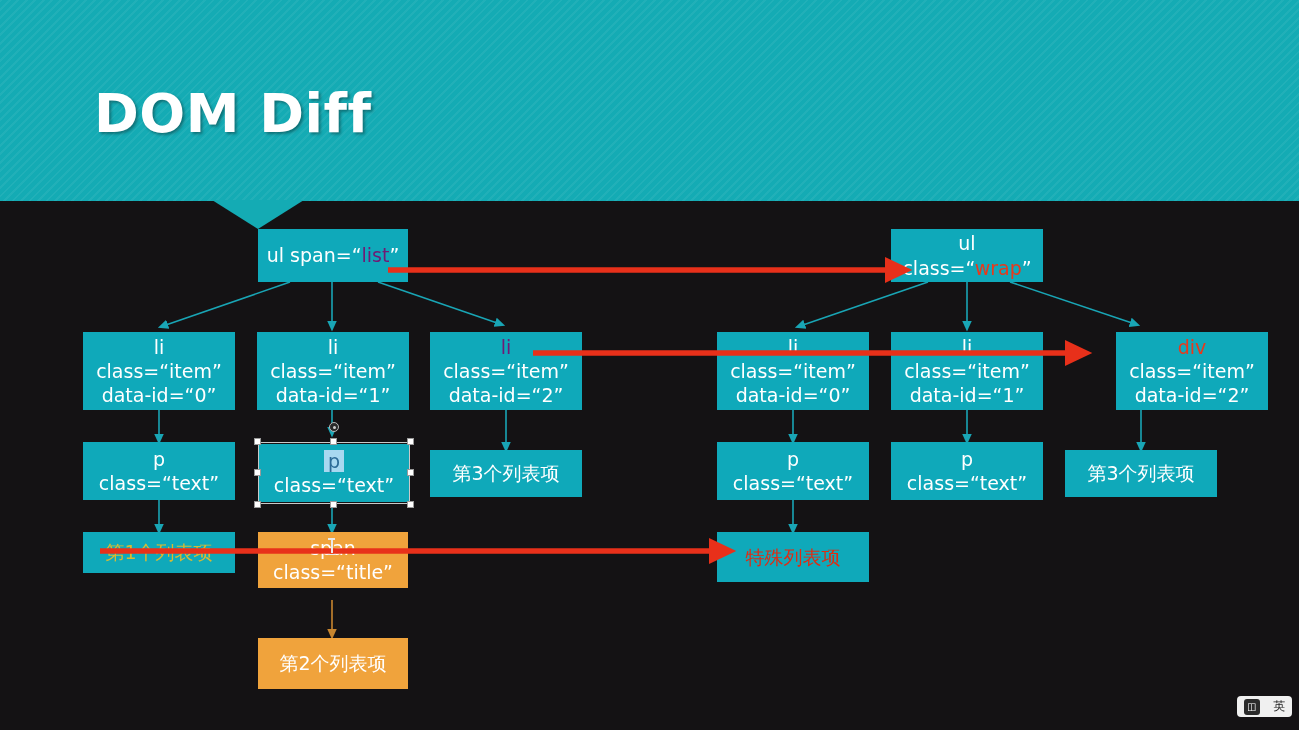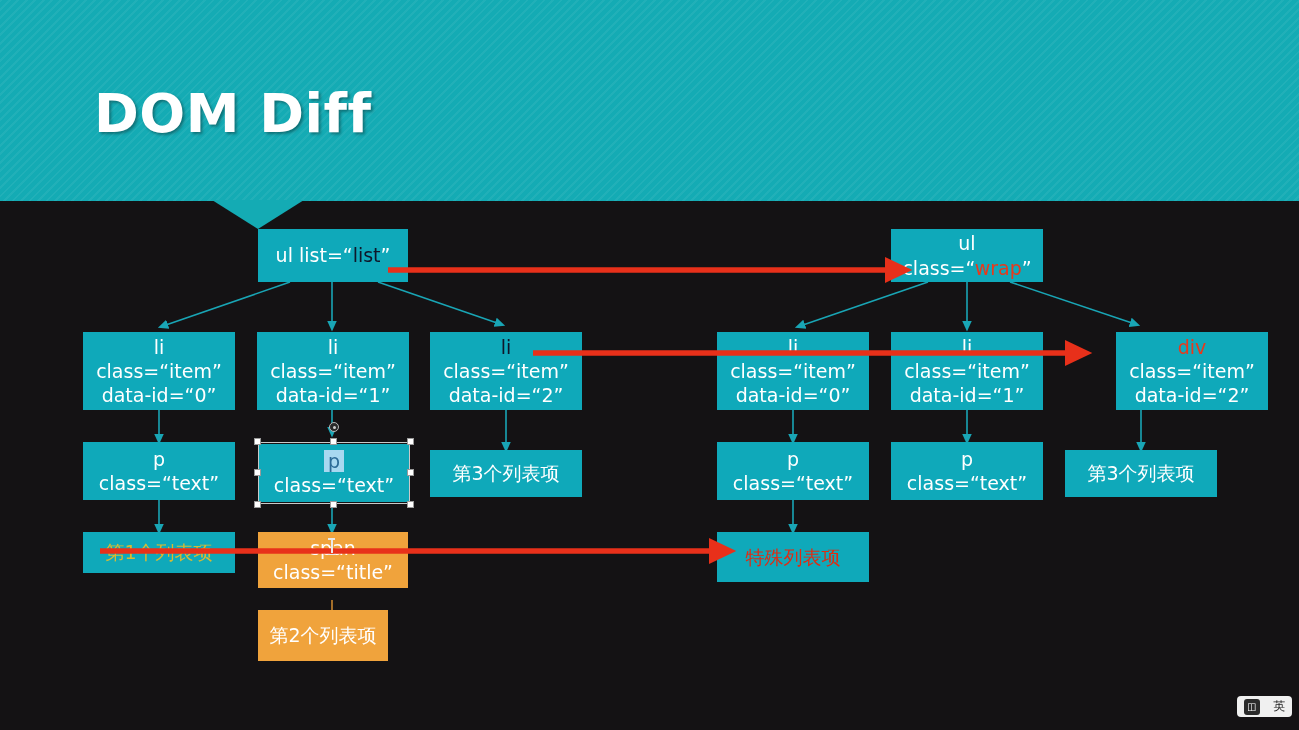--- a/index.html
+++ b/index.html
@@ -44,21 +44,21 @@
     display:flex; flex-direction:column;
     align-items:center; justify-content:center;
     line-height:1.28;
     font-size:19px;
     font-family:"DejaVu Sans","Liberation Sans",sans-serif;
     white-space:nowrap;
     z-index:4;
   }
   .node.orange{ background:#f0a33c; }
   .node .ln{ display:block; }
-  .hl-yellow{ color:#0f172a; }
+  .hl-yellow{ color:#701a75; }
   .hl-red{ color:#e8391c; }
   .cn-yellow{ color:#d6bb34; }
   .cn-red{ color:#e02b12; font-family:"DejaVu Serif","Liberation Serif",serif; }
   .cn-white{ color:#ffffff; }
   
   #links{ position:absolute; left:0; top:0; width:1299px; height:730px; z-index:2; }
   #redlines{ position:absolute; left:0; top:0; width:1299px; height:730px; z-index:6; pointer-events:none;}
   
   #selection{ position:absolute; z-index:7; }
   .handle{
@@ -145,21 +145,21 @@
       <line x1="1141" y1="410" x2="1141" y2="447"></line>
 
       <line x1="793" y1="500" x2="793" y2="529"></line>
     </g>
     <g stroke="#c8862f" stroke-width="1.6" fill="none" marker-end="url(#orangehead)">
       <line x1="332" y1="600" x2="332" y2="634"></line>
     </g>
   </svg>
 
   <div class="node" style="left:258px; top:229px; width:150px; height:53px;">
-    <span class="ln"><span>ul list=</span><span>“</span><span class="hl-yellow">list</span><span>”</span></span>
+    <span class="ln"><span>ul span=</span><span>“</span><span class="hl-yellow">list</span><span>”</span></span>
   </div>
 
   <div class="node" style="left:83px; top:332px; width:152px; height:78px;">
     <span class="ln">li</span>
     <span class="ln">class=“item”</span>
     <span class="ln">data-id=“0”</span>
   </div>
   <div class="node" style="left:257px; top:332px; width:152px; height:78px;">
     <span class="ln">li</span>
     <span class="ln">class=“item”</span>
@@ -187,21 +187,21 @@
 
   <div class="node" style="left:83px; top:532px; width:152px; height:41px;">
     <span class="ln cn-yellow">第1个列表项</span>
   </div>
 
   <div class="node orange" style="left:258px; top:532px; width:150px; height:56px;">
     <span class="ln">span</span>
     <span class="ln">class=“title”</span>
   </div>
 
-  <div class="node orange" style="left:258px; top:610px; width:130px; height:51px;">
+  <div class="node orange" style="left:258px; top:638px; width:150px; height:51px;">
     <span class="ln cn-white">第2个列表项</span>
   </div>
 
   <div class="node" style="left:891px; top:229px; width:152px; height:53px;">
     <span class="ln">ul</span>
     <span class="ln"><span>class=</span><span>“</span><span class="hl-red">wrap</span><span>”</span></span>
   </div>
 
   <div class="node" style="left:717px; top:332px; width:152px; height:78px;">
     <span class="ln">li</span>

